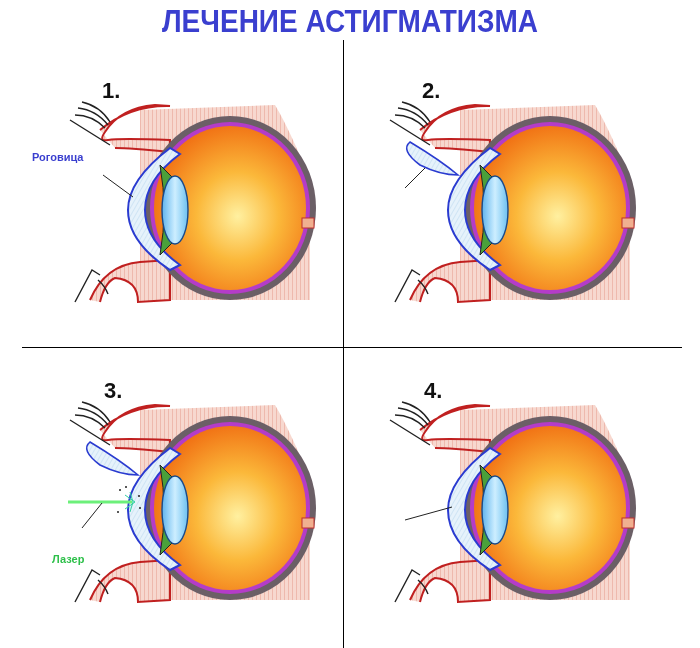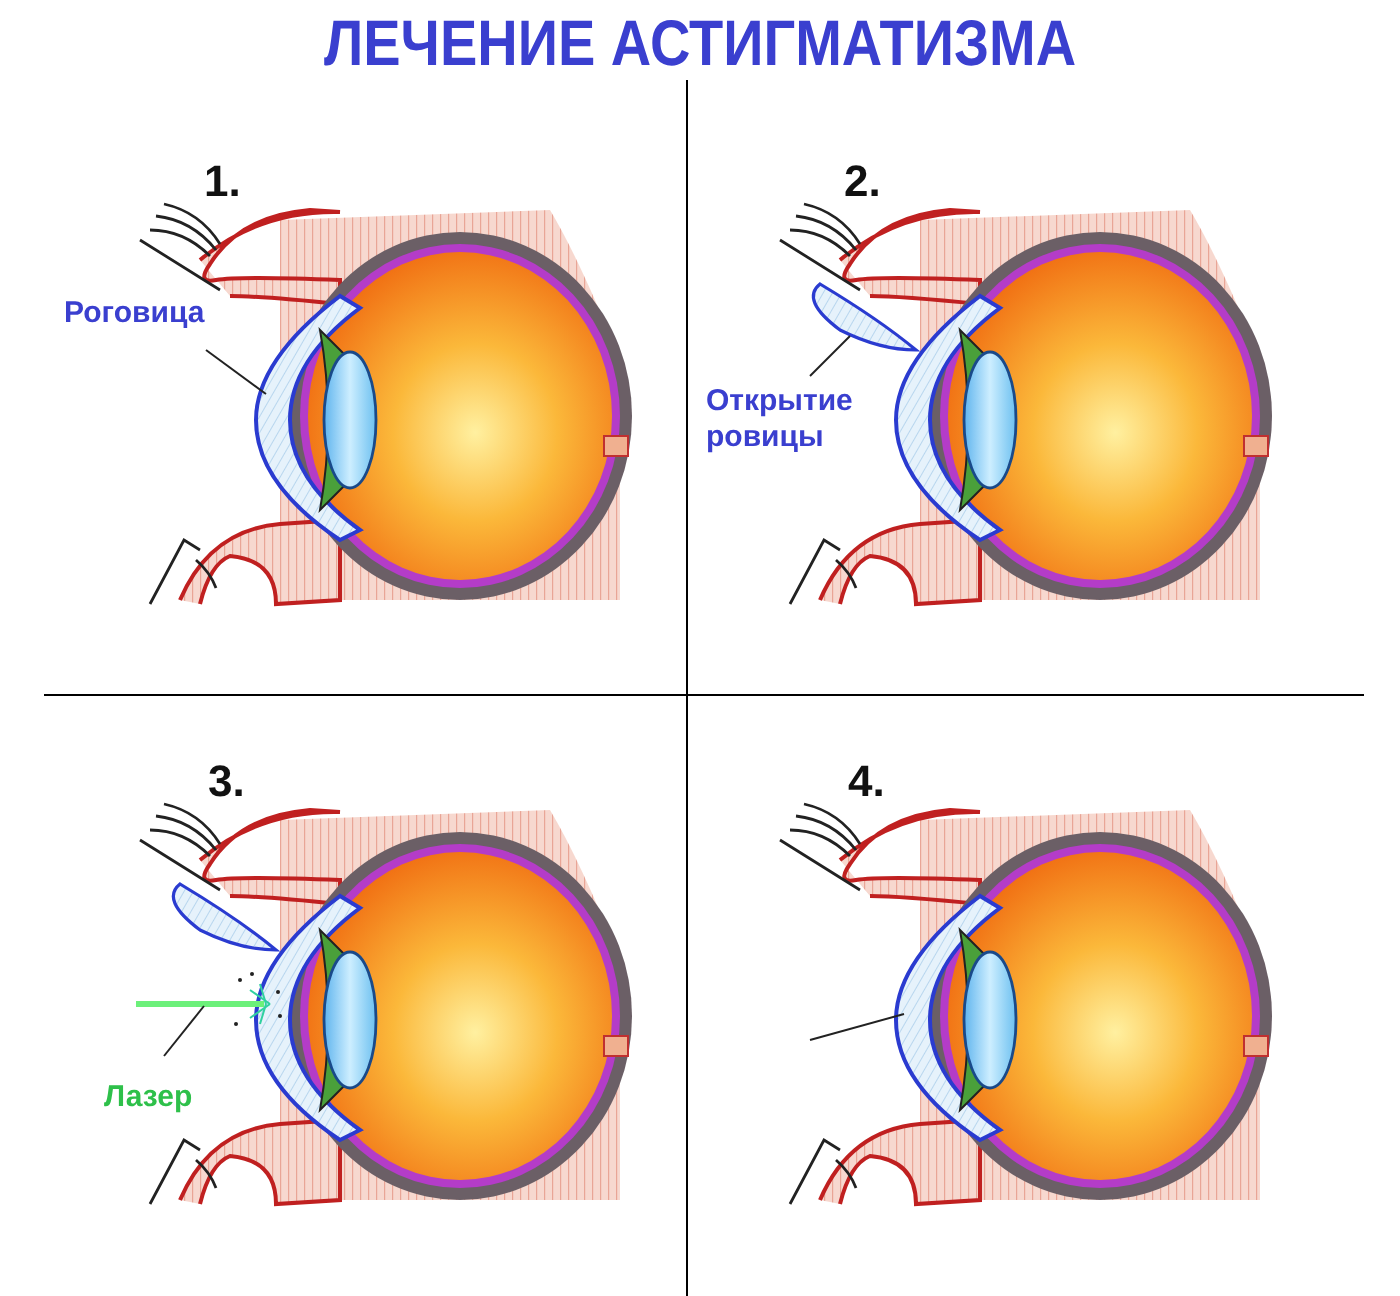--- a/index.html
+++ b/index.html
@@ -2,21 +2,21 @@
 <html><head>
 <meta charset="utf-8">
 <style>
   html,body{margin:0;padding:0;background:#fff;}
   body{width:700px;height:648px;position:relative;overflow:hidden;font-family:"Liberation Sans",sans-serif;}
   .title{position:absolute;left:0;top:6px;width:700px;text-align:center;font-weight:bold;font-size:28px;color:#3a3fcf;letter-spacing:0px;transform:scaleY(1.15);}
   .vline{position:absolute;left:343px;top:40px;width:1px;height:608px;background:#000;}
   .hline{position:absolute;left:22px;top:347px;width:660px;height:1px;background:#000;}
   .panel{position:absolute;width:330px;height:300px;}
   .num{position:absolute;font-weight:bold;font-size:22px;color:#111;}
-  .lbl{position:absolute;font-weight:bold;font-size:15px;line-height:18px;}
+  .lbl{position:absolute;font-weight:bold;font-size:11px;line-height:18px;}
   svg{position:absolute;left:0;top:0;overflow:visible;}
 </style>
 </head>
 <body>
 
 <div class="title">ЛЕЧЕНИЕ АСТИГМАТИЗМА</div>
 <div class="vline"></div>
 <div class="hline"></div>
 
 <svg width="0" height="0" style="position:absolute">
@@ -74,24 +74,20 @@
   <div class="lbl" style="left:12px;top:78px;color:#3a3fcf;">Роговица</div>
 </div>
 
 <div class="panel" style="left:340px;top:70px;">
   <svg width="320" height="240" viewBox="0 0 320 240">
       <use href="#eye"></use>
     <path d="M70 72 Q60 80 80 95 Q100 105 118 105 Q100 90 70 72 Z" fill="url(#hatchBlue)" stroke="#2a3bd0" stroke-width="1.6"></path>
     <line x1="65" y1="118" x2="85" y2="98" stroke="#222" stroke-width="1"></line>
   </svg>
   <div class="num" style="left:82px;top:8px;">2.</div>
-  <div class="lbl" style="left:13px;top:122px;color:#3a3fcf;">
-    <div>Открытие</div>
-    <div>ровицы</div>
-  </div>
 </div>
 
 <div class="panel" style="left:20px;top:370px;">
   <svg width="320" height="240" viewBox="0 0 320 240">
       <use href="#eye"></use>
     <path d="M70 72 Q60 80 80 95 Q100 105 118 105 Q100 90 70 72 Z" fill="url(#hatchBlue)" stroke="#2a3bd0" stroke-width="1.6"></path>
     <line x1="48" y1="132" x2="112" y2="132" stroke="#6cf07a" stroke-width="3"></line>
     <g stroke="#30d0a0" stroke-width="1">
       <line x1="105" y1="125" x2="115" y2="132"></line>
         <line x1="105" y1="139" x2="115" y2="132"></line>
@@ -101,21 +97,21 @@
     <g fill="#222">
         <circle cx="100" cy="120" r="1"></circle>
         <circle cx="106" cy="117" r="1"></circle>
         <circle cx="98" cy="142" r="1"></circle>
         <circle cx="120" cy="138" r="1"></circle>
         <circle cx="119" cy="126" r="1"></circle>
       </g>
     <line x1="62" y1="158" x2="82" y2="133" stroke="#222" stroke-width="1"></line>
   </svg>
   <div class="num" style="left:84px;top:8px;">3.</div>
-  <div class="lbl" style="left:32px;top:170px;color:#2ec04a;text-align:right;">Лазер</div>
+  <div class="lbl" style="left:32px;top:180px;color:#2ec04a;text-align:right;">Лазер</div>
 </div>
 
 <div class="panel" style="left:340px;top:370px;">
   <svg width="320" height="240" viewBox="0 0 320 240">
       <use href="#eye"></use>
     <line x1="65" y1="150" x2="112" y2="137" stroke="#222" stroke-width="1"></line>
   </svg>
   <div class="num" style="left:84px;top:8px;">4.</div>
 </div>
 

